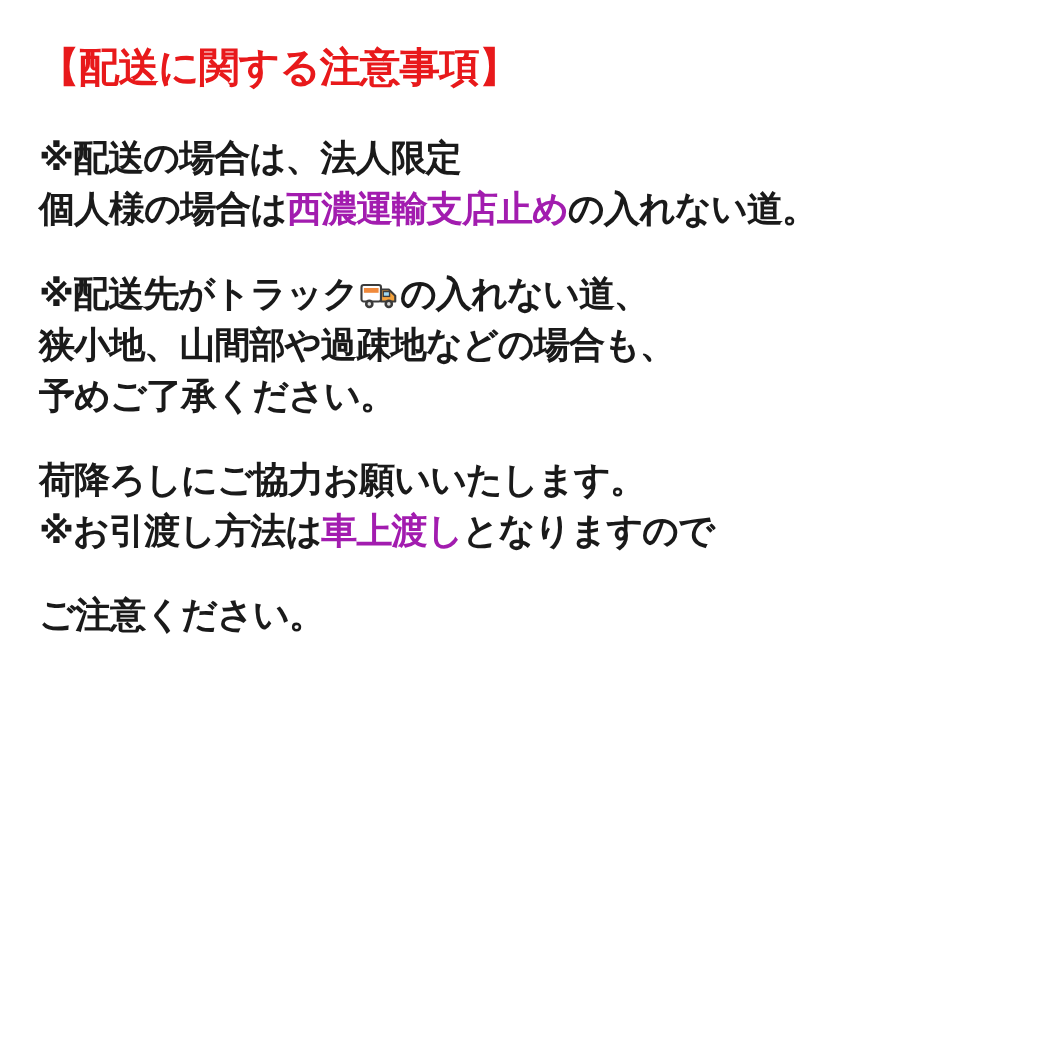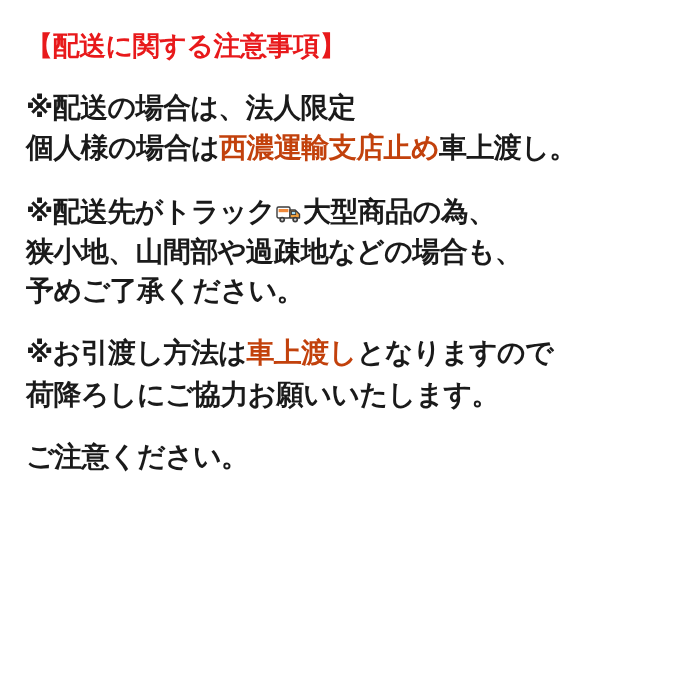--- a/index.html
+++ b/index.html
@@ -28,64 +28,63 @@
     letter-spacing: -0.5px;
     line-height: 1.2;
     margin: 0 0 26px 0;
     white-space: nowrap;
   }
   .block {
     margin-bottom: 22px;
   }
   .line {
     color: #1a1a1a;
-    font-size: 28px;
+    font-size: 24px;
     font-weight: bold;
     line-height: 1.42;
     letter-spacing: -0.6px;
     white-space: nowrap;
   }
   .red {
-    color: #c2410c;
-    font-family: Liberation Mono, monospace;
+    color: #a21caf;
   }
   .truck-icon {
     display: inline-block;
     vertical-align: -4px;
     width: 26px;
     height: 22px;
     position: relative;
     margin: 0 1px;
   }
 </style>
 </head>
 <body>
 
 <div class="page">
   <div class="heading">【配送に関する注意事項】</div>
   <div id="blocks-container">
       <div class="block">
         <div class="line"><span>※配送の場合は、法人限定</span></div>
-        <div class="line"><span>個人様の場合は</span><span class="red">西濃運輸支店止め</span><span>車上渡し。</span></div>
+        <div class="line"><span>個人様の場合は</span><span class="red">西濃運輸支店止め</span><span>の入れない道。</span></div>
       </div>
       <div class="block">
         <div class="line"><span>※配送先がトラック</span><span class="truck-icon"><svg viewBox="0 0 26 22" width="26" height="22" xmlns="http://www.w3.org/2000/svg">
               <rect x="1" y="4" width="13" height="11" rx="1.5" fill="#ffffff" stroke="#3b3b3b" stroke-width="1.4"></rect>
               <path d="M14 7h5.2l4.3 4.2V15H14z" fill="#f4a23c" stroke="#3b3b3b" stroke-width="1.4" stroke-linejoin="round"></path>
               <rect x="15.5" y="8.4" width="4.2" height="3.2" fill="#9fd8f2" stroke="#3b3b3b" stroke-width="0.9"></rect>
               <rect x="2.6" y="6" width="9.8" height="3.2" fill="#f08a3c"></rect>
               <circle cx="6.2" cy="16.6" r="2.9" fill="#3b3b3b"></circle>
               <circle cx="6.2" cy="16.6" r="1.2" fill="#d9d9d9"></circle>
               <circle cx="19.2" cy="16.6" r="2.9" fill="#3b3b3b"></circle>
               <circle cx="19.2" cy="16.6" r="1.2" fill="#d9d9d9"></circle>
-            </svg></span><span>大型商品の為、</span></div>
+            </svg></span><span>の入れない道、</span></div>
         <div class="line"><span>狭小地、山間部や過疎地などの場合も、</span></div>
         <div class="line"><span>予めご了承ください。</span></div>
       </div>
       <div class="block">
+        <div class="line"><span>荷降ろしにご協力お願いいたします。</span></div>
         <div class="line"><span>※お引渡し方法は</span><span class="red">車上渡し</span><span>となりますので</span></div>
-        <div class="line"><span>荷降ろしにご協力お願いいたします。</span></div>
       </div>
       <div class="block">
         <div class="line"><span>ご注意ください。</span></div>
       </div>
     </div>
 </div>
 
 </body></html>

